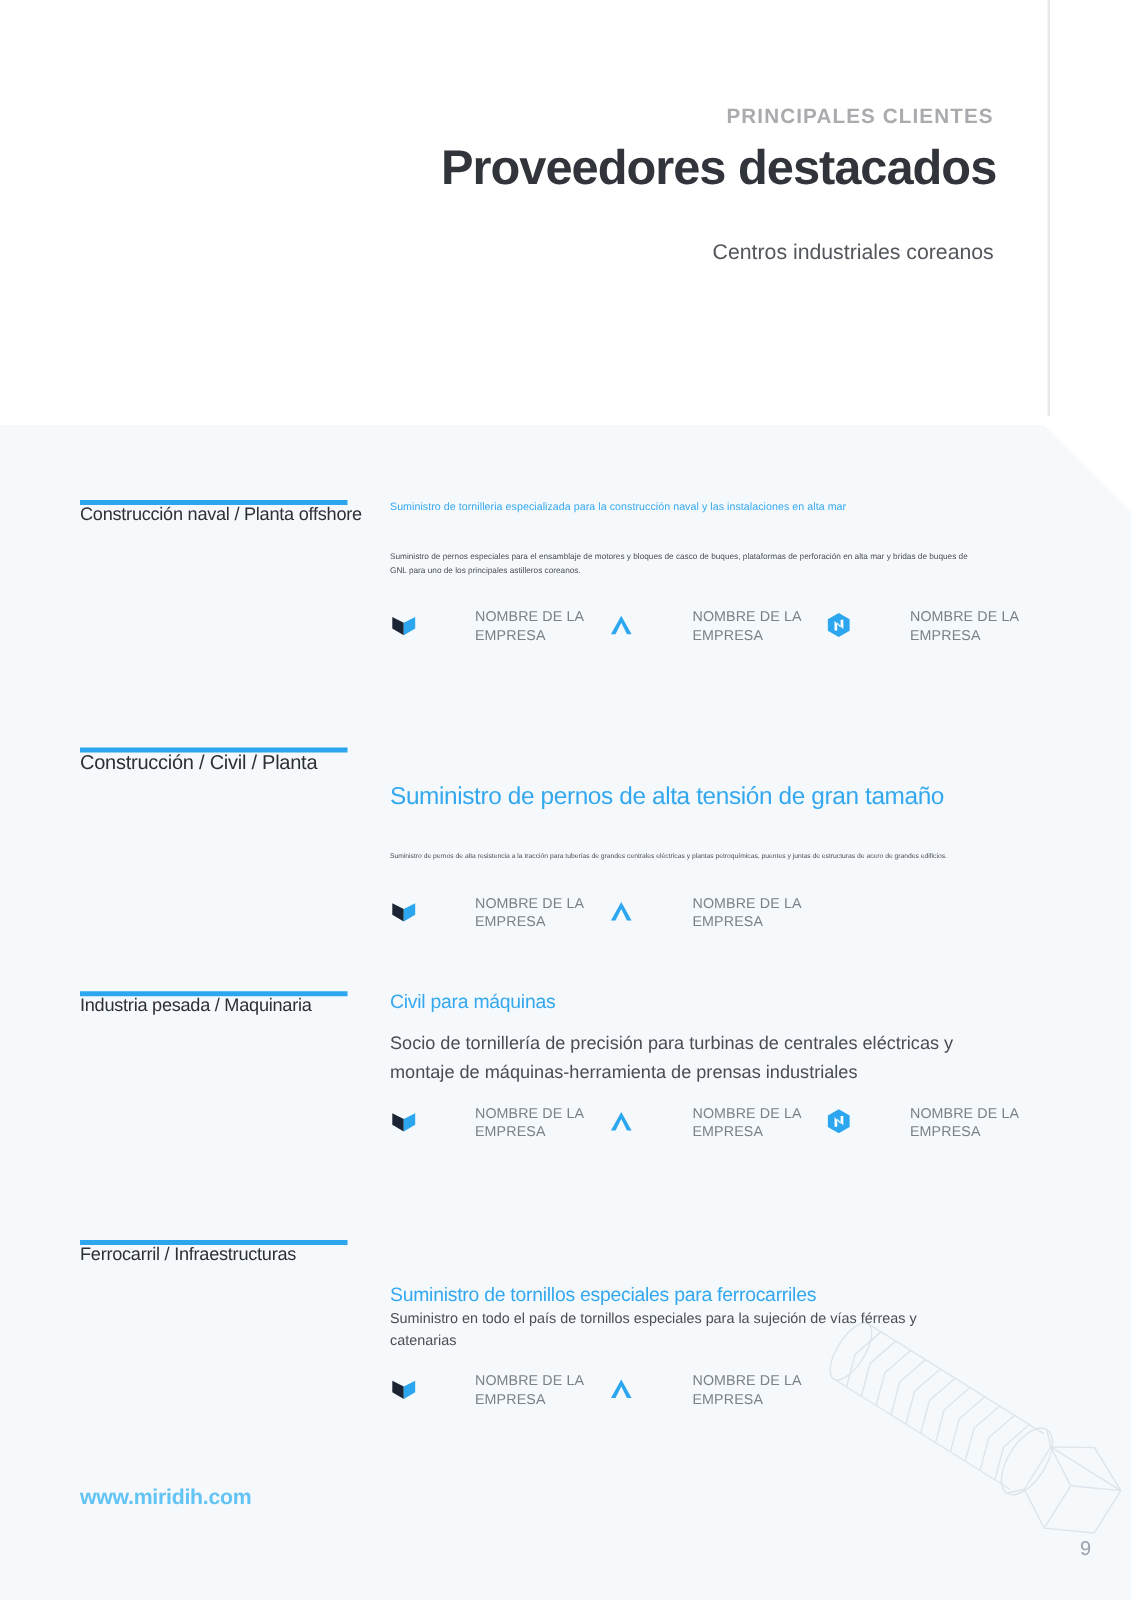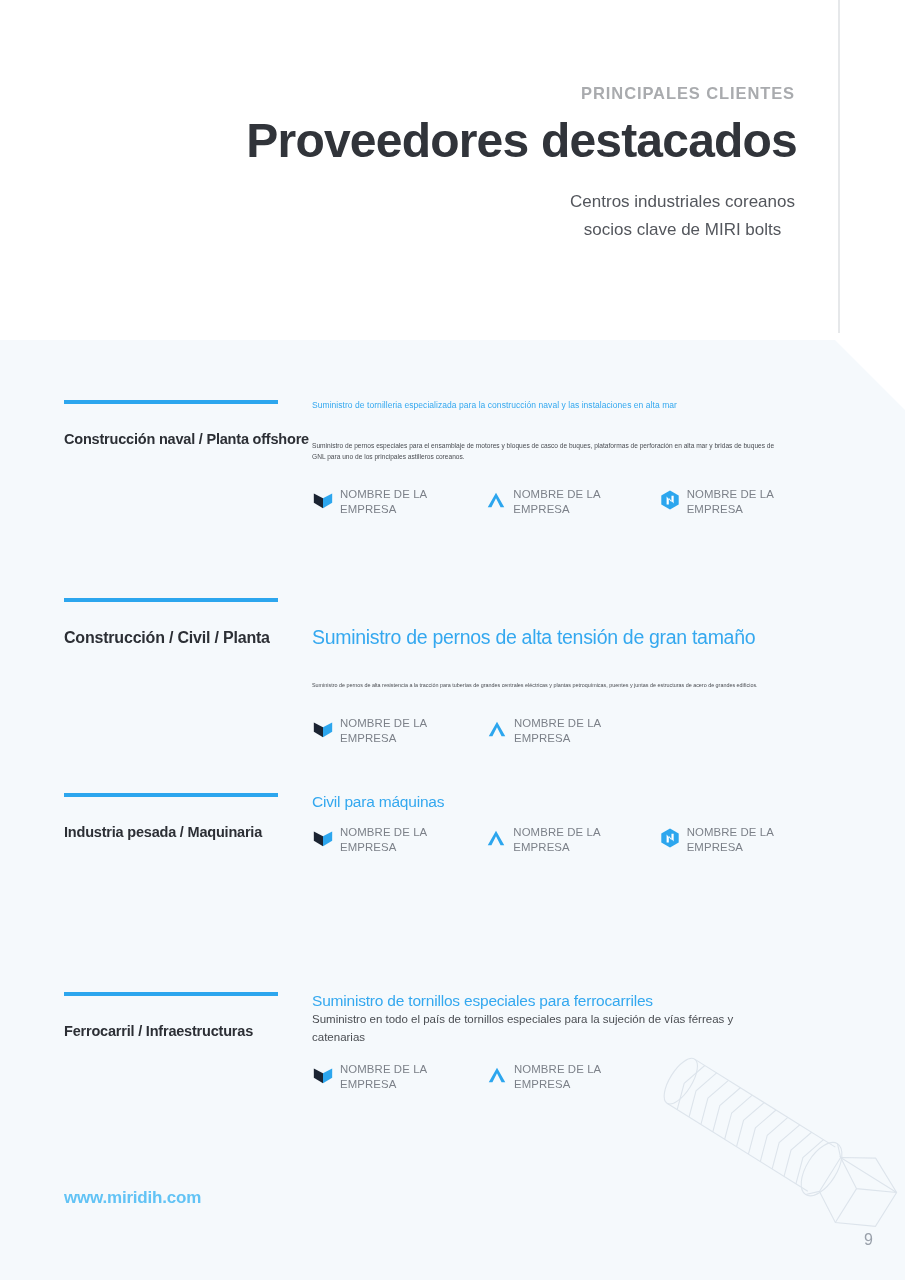--- a/index.html
+++ b/index.html
@@ -44,21 +44,21 @@
     font-size: 16.5px;
     font-weight: bold;
     letter-spacing: 0.9px;
     color: #a9abae;
     text-align: right;
   }
   .title {
     position: absolute;
     right: 108px;
     top: 113px;
-    font-size: 48px;
+    font-size: 39px;
     font-weight: bold;
     letter-spacing: -0.8px;
     color: #31343a;
     text-align: right;
     white-space: nowrap;
   }
   .subtitle {
     position: absolute;
     right: 110px;
     top: 188px;
@@ -112,23 +112,22 @@
     left: 64px;
     top: 0;
     width: 215px;
   }
   .accent-bar {
     width: 214px;
     height: 4px;
     background: #2ca6ee;
   }
   .cat-label {
-    margin-top: 27px;
     font-size: 14.5px;
-    font-weight: bold;
+    font-weight: normal;
     color: #2c2f35;
     letter-spacing: -0.2px;
     white-space: nowrap;
   }
   .sec-right {
     position: absolute;
     left: 312px;
     top: 0;
     width: 520px;
   }
@@ -143,33 +142,34 @@
   
   .s1 .sec-head { font-size: 8.5px; letter-spacing: 0.05px; }
   .s1 .sec-desc { font-size: 6.6px; line-height: 11px; margin-top: 30px; width: 475px; }
 
   .s2 .sec-head { font-size: 19.5px; letter-spacing: -0.3px; margin-top: 28px; }
   .s2 .sec-desc { font-size: 5.4px; line-height: 9px; margin-top: 32px; width: 460px; }
 
   .s3 .sec-head { font-size: 15.5px; letter-spacing: -0.2px; }
   .s3 .sec-desc { font-size: 14.5px; line-height: 23px; margin-top: 13px; width: 490px; }
 
-  .s4 .sec-head { font-size: 15.5px; letter-spacing: -0.2px; }
+  .s4 .sec-head { font-size: 15.5px; letter-spacing: -0.2px; margin-top: 36px; }
   .s4 .sec-desc { font-size: 11.5px; line-height: 18px; width: 470px; }
 
   
   .logo-row {
     display: flex;
     align-items: flex-start;
   }
   .logo-item {
     display: flex;
     align-items: flex-start;
     width: 174px;
     box-sizing: border-box;
+    gap: 40px;
   }
   .logo-mark {
     width: 22px;
     height: 22px;
     flex: 0 0 22px;
     margin-top: 2px;
     margin-right: 6px;
   }
   .logo-name {
     font-size: 11.4px;
@@ -201,21 +201,20 @@
 <body>
 
 <div class="page">
 
   <div class="header">
     <div class="header-divider"></div>
     <div class="eyebrow">PRINCIPALES CLIENTES</div>
     <div class="title">Proveedores destacados</div>
     <div class="subtitle">
       <div>Centros industriales coreanos</div>
-      <div>socios clave de MIRI bolts</div>
     </div>
   </div>
 
   <div class="panel">
     <div class="panel-notch"></div>
 
     <svg class="bolt-watermark" viewBox="0 0 340 260" fill="none" stroke="#c9d3de" stroke-width="1.1">
       <g transform="rotate(32 170 130)">
 
         <polygon points="236,74 266,56 302,74 302,114 266,132 236,114"></polygon>
@@ -302,20 +301,21 @@
       </div>
     </div>
 
     <div class="section s3" style="top:453px;">
       <div class="sec-left">
         <div class="accent-bar"></div>
         <div class="cat-label">Industria pesada / Maquinaria</div>
       </div>
       <div class="sec-right">
         <div class="sec-head">Civil para máquinas</div>
+        <div class="sec-desc">Socio de tornillería de precisión para turbinas de centrales eléctricas y montaje de máquinas-herramienta de prensas industriales</div>
         <div class="logo-row" style="margin-top:14px;">
           <div class="logo-item">
             <svg class="logo-mark" viewBox="0 0 24 24">
               <path d="M2 5 L12 10 L12 21 L2 15 Z" fill="#1b2432"></path>
               <path d="M22 5 L12 10 L12 21 L22 15 Z" fill="#2ca6ee"></path>
             </svg>
             <div class="logo-name">NOMBRE DE LA EMPRESA</div>
           </div>
           <div class="logo-item">
             <svg class="logo-mark" viewBox="0 0 24 24">

